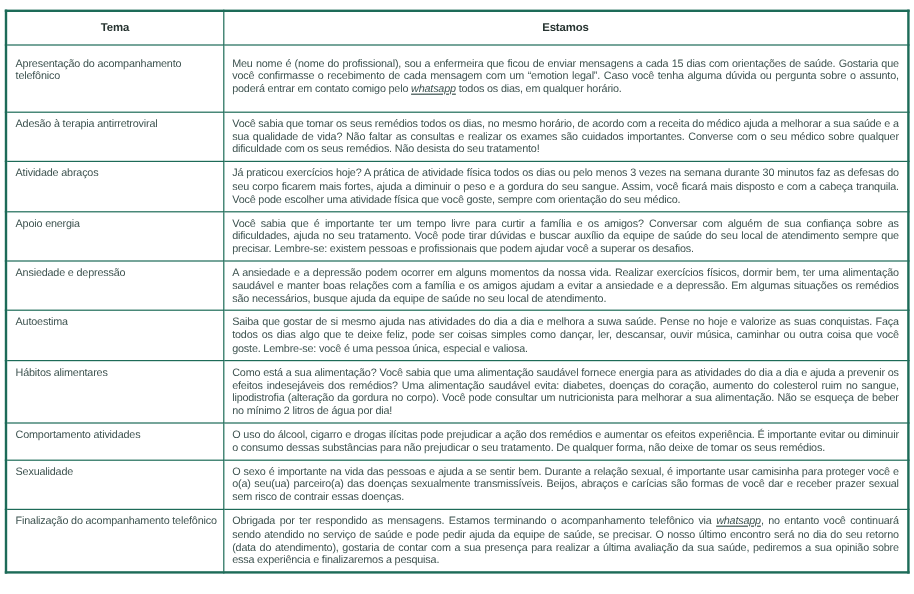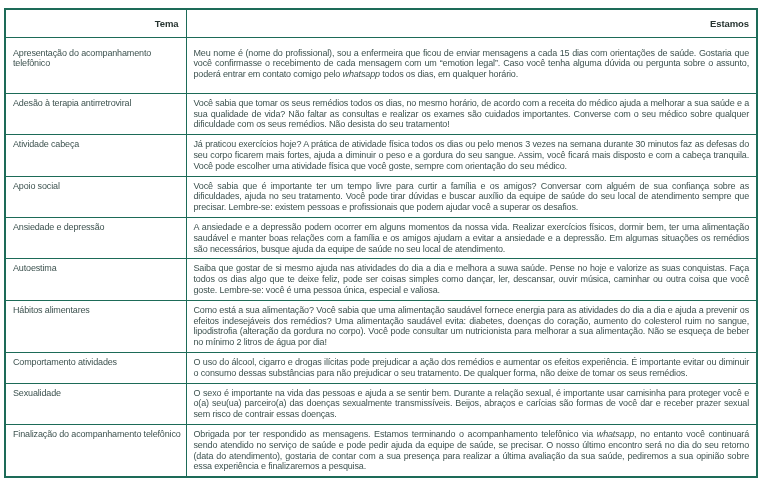--- a/index.html
+++ b/index.html
@@ -21,41 +21,41 @@
     width: 754px;
     border-collapse: collapse;
     table-layout: fixed;
     border: 2px solid var(--border);
     background: var(--background);
   }
   col.c-tema { width: 181px; }
   th {
     border: 1px solid var(--border);
     height: 28px;
-    text-align: right;
+    text-align: center;
     vertical-align: middle;
     padding: 2px 7px;
     font-size: 9.5px;
     font-weight: bold;
     color: var(--header_text);
     letter-spacing: -0.1px;
   }
   td {
     border: 1px solid var(--border);
     vertical-align: top;
     padding: 4px 7px;
     font-size: 9px;
     line-height: 10.8px;
     color: var(--text);
     letter-spacing: -0.15px;
   }
   td.tema-cell { padding-right: 4px; }
   td.msg-cell { text-align: justify; }
   tbody tr:first-child td { padding-top: 10px; padding-bottom: 13px; }
-  em { font-style: italic; }
+  em { font-style: italic; text-decoration: underline; }
 </style>
 </head>
 <body>
 
 <div class="table-wrap">
   <table class="msg-table">
     <colgroup>
       <col class="c-tema">
       <col class="c-msg">
     </colgroup>
@@ -70,26 +70,26 @@
     <td class="tema-cell">Apresentação do acompanhamento telefônico</td>
     <td class="msg-cell"><span>Meu nome é (nome do profissional), sou a enfermeira que ficou de enviar mensagens a cada 15 dias com orientações de saúde. Gostaria que você confirmasse o recebimento de cada mensagem com um “emotion legal”. Caso você tenha alguma dúvida ou pergunta sobre o assunto, poderá entrar em contato comigo pelo </span><em>whatsapp</em><span> todos os dias, em qualquer horário.</span></td>
   </tr>
 
   <tr>
     <td class="tema-cell">Adesão à terapia antirretroviral</td>
     <td class="msg-cell"><span>Você sabia que tomar os seus remédios todos os dias, no mesmo horário, de acordo com a receita do médico ajuda a melhorar a sua saúde e a sua qualidade de vida? Não faltar as consultas e realizar os exames são cuidados importantes. Converse com o seu médico sobre qualquer dificuldade com os seus remédios. Não desista do seu tratamento!</span></td>
   </tr>
 
   <tr>
-    <td class="tema-cell">Atividade cabeça</td>
+    <td class="tema-cell">Atividade abraços</td>
     <td class="msg-cell"><span>Já praticou exercícios hoje? A prática de atividade física todos os dias ou pelo menos 3 vezes na semana durante 30 minutos faz as defesas do seu corpo ficarem mais fortes, ajuda a diminuir o peso e a gordura do seu sangue. Assim, você ficará mais disposto e com a cabeça tranquila. Você pode escolher uma atividade física que você goste, sempre com orientação do seu médico.</span></td>
   </tr>
 
   <tr>
-    <td class="tema-cell">Apoio social</td>
+    <td class="tema-cell">Apoio energia</td>
     <td class="msg-cell"><span>Você sabia que é importante ter um tempo livre para curtir a família e os amigos? Conversar com alguém de sua confiança sobre as dificuldades, ajuda no seu tratamento. Você pode tirar dúvidas e buscar auxílio da equipe de saúde do seu local de atendimento sempre que precisar. Lembre-se: existem pessoas e profissionais que podem ajudar você a superar os desafios.</span></td>
   </tr>
 
   <tr>
     <td class="tema-cell">Ansiedade e depressão</td>
     <td class="msg-cell"><span>A ansiedade e a depressão podem ocorrer em alguns momentos da nossa vida. Realizar exercícios físicos, dormir bem, ter uma alimentação saudável e manter boas relações com a família e os amigos ajudam a evitar a ansiedade e a depressão. Em algumas situações os remédios são necessários, busque ajuda da equipe de saúde no seu local de atendimento.</span></td>
   </tr>
 
   <tr>
     <td class="tema-cell">Autoestima</td>

